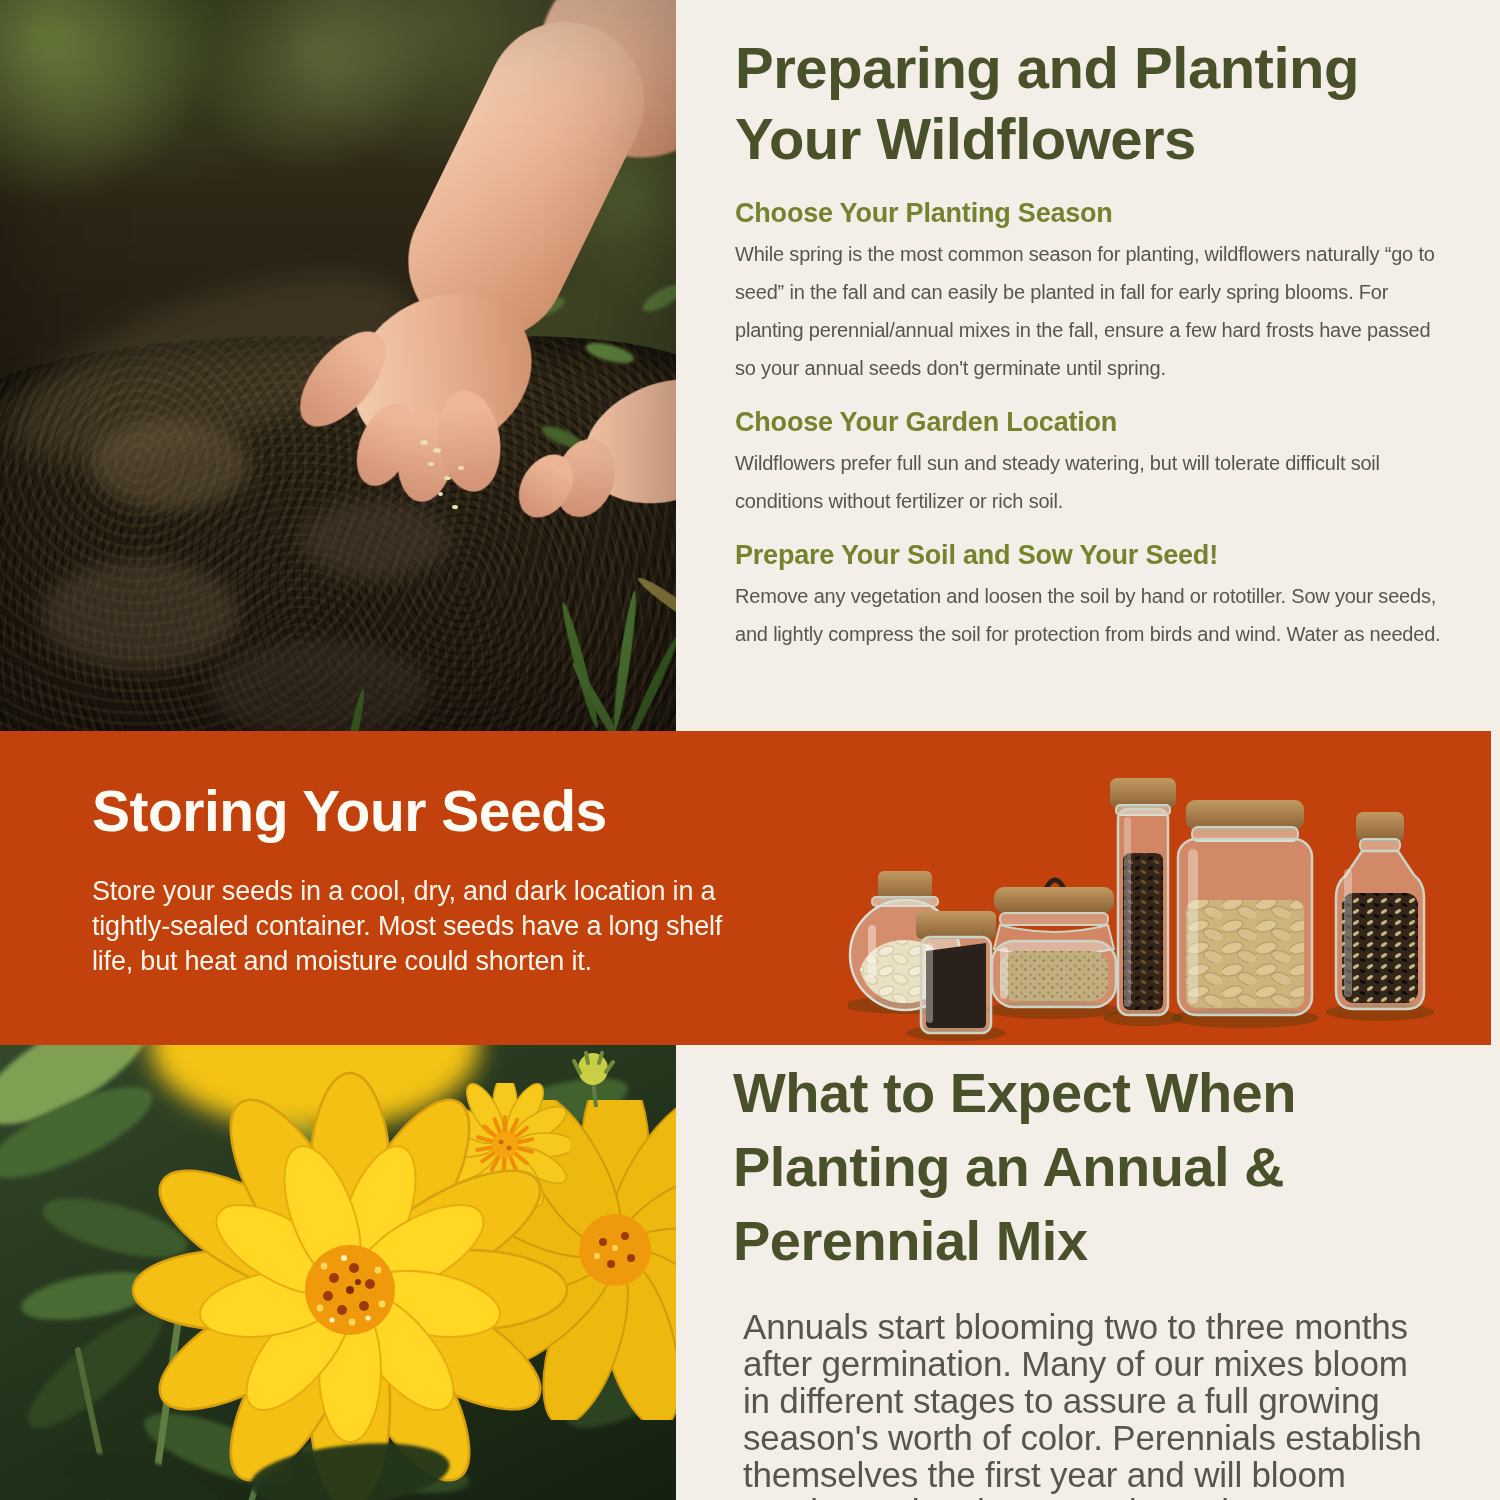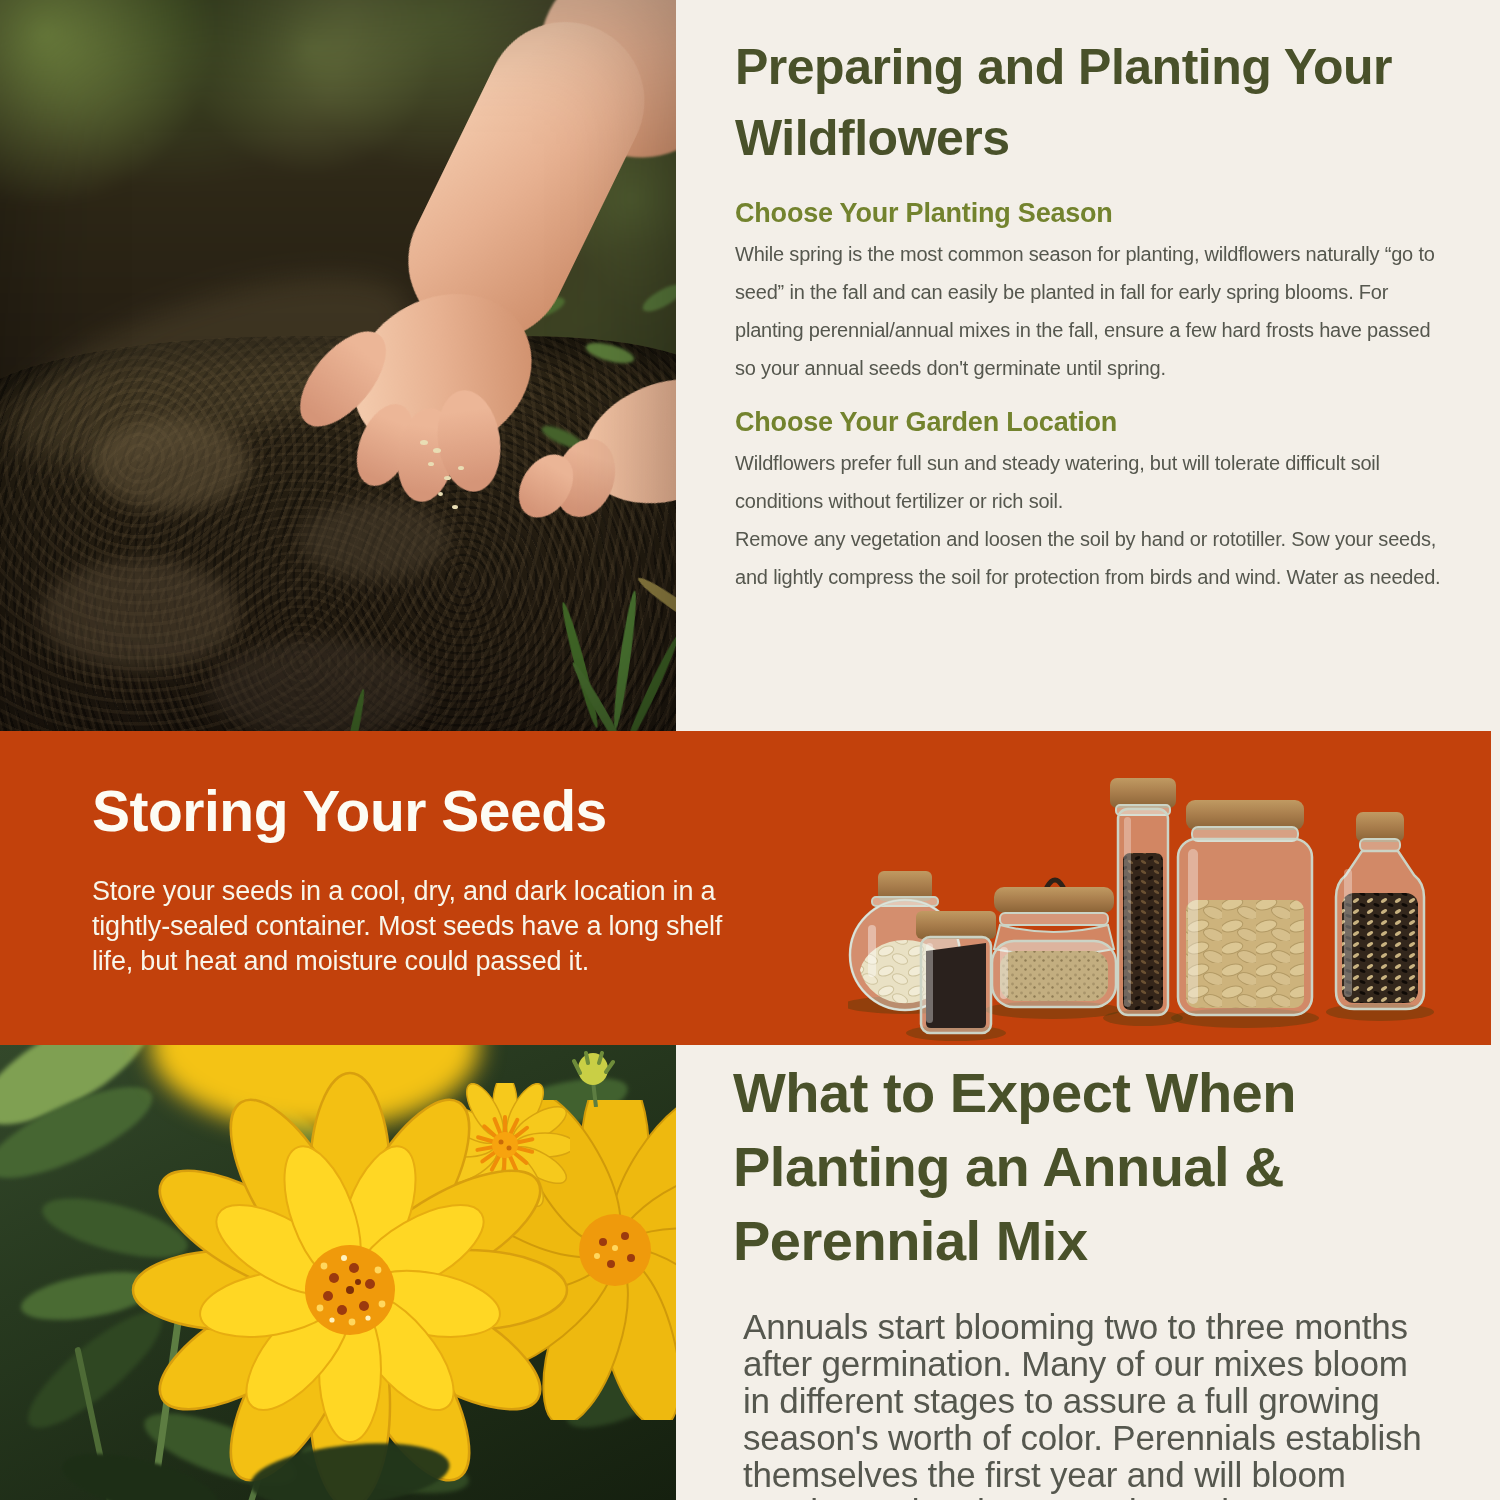--- a/index.html
+++ b/index.html
@@ -1,21 +1,21 @@
 <!DOCTYPE html>
 <html><head>
 <meta charset="utf-8">
 <style>
   html,body{margin:0;padding:0;}
   body{width:1500px;height:1500px;background:#f3efe8;font-family:"Liberation Sans","DejaVu Sans",sans-serif;position:relative;overflow:hidden;}
   .canvas{position:absolute;left:0;top:0;width:1500px;height:1500px;}
 
   
   .col-top{position:absolute;left:735px;top:32px;width:715px;}
-  .col-top h1{margin:0 0 24px 0;font-size:50px;line-height:71px;font-weight:700;color:#49512a;letter-spacing:-0.5px;max-width:720px;}
+  .col-top h1{margin:0 0 24px 0;font-size:58px;line-height:71px;font-weight:700;color:#49512a;letter-spacing:-0.5px;max-width:720px;}
   .col-top h3{margin:20px 0 6px 0;font-size:27px;font-weight:700;color:#73832e;letter-spacing:-0.2px;}
   .col-top p{margin:0;font-size:20px;line-height:38px;color:#55574e;letter-spacing:-0.2px;}
 
   .green-band{position:absolute;left:0;top:731px;width:1491px;height:314px;background:#c2410c;}
   .band-text{position:absolute;left:92px;top:47px;width:660px;}
   .band-text h2{margin:0 0 30px 0;font-size:57px;font-weight:700;color:#fdfcf4;letter-spacing:-0.5px;}
   .band-text p{margin:0;font-size:27px;line-height:35px;color:#f8f6ea;letter-spacing:-0.2px;}
 
   .col-bottom{position:absolute;left:733px;top:1056px;width:715px;}
   .col-bottom h2{margin:0 0 30px 0;font-size:56px;line-height:74px;font-weight:700;color:#49512a;letter-spacing:-0.5px;max-width:665px;}
@@ -118,27 +118,28 @@
     <div class="pp-grassblade" style="left:630px;top:598px;width:90px;height:12px;background:#8a7a3f;transform:rotate(35deg);"></div>
     <div class="pp-vignette"></div>
   </div>
 
   <section class="col-top">
     <h1>Preparing and Planting Your Wildflowers</h1>
     <h3>Choose Your Planting Season</h3>
     <p>While spring is the most common season for planting, wildflowers naturally “go to seed” in the fall and can easily be planted in fall for early spring blooms. For planting perennial/annual mixes in the fall, ensure a few hard frosts have passed so your annual seeds don't germinate until spring.</p>
     <h3>Choose Your Garden Location</h3>
     <p>Wildflowers prefer full sun and steady watering, but will tolerate difficult soil conditions without fertilizer or rich soil.</p>
+    <h3>Prepare Your Soil and Sow Your Seed!</h3>
     <p>Remove any vegetation and loosen the soil by hand or rototiller. Sow your seeds, and lightly compress the soil for protection from birds and wind. Water as needed.</p>
   </section>
 
   <div class="green-band">
     <div class="band-text">
       <h2>Storing Your Seeds</h2>
-      <p>Store your seeds in a cool, dry, and dark location in a tightly-sealed container. Most seeds have a long shelf life, but heat and moisture could passed it.</p>
+      <p>Store your seeds in a cool, dry, and dark location in a tightly-sealed container. Most seeds have a long shelf life, but heat and moisture could shorten it.</p>
     </div>
   </div>
 
   <svg class="jars" viewBox="0 0 630 280" role="img" aria-label="Six corked glass jars filled with assorted seeds">
     <defs>
       <linearGradient id="cork" x1="0" y1="0" x2="0" y2="1">
         <stop offset="0" stop-color="#c09a62"></stop>
           <stop offset="0.5" stop-color="#a87d4c"></stop>
           <stop offset="1" stop-color="#8a6336"></stop>
       </linearGradient>

